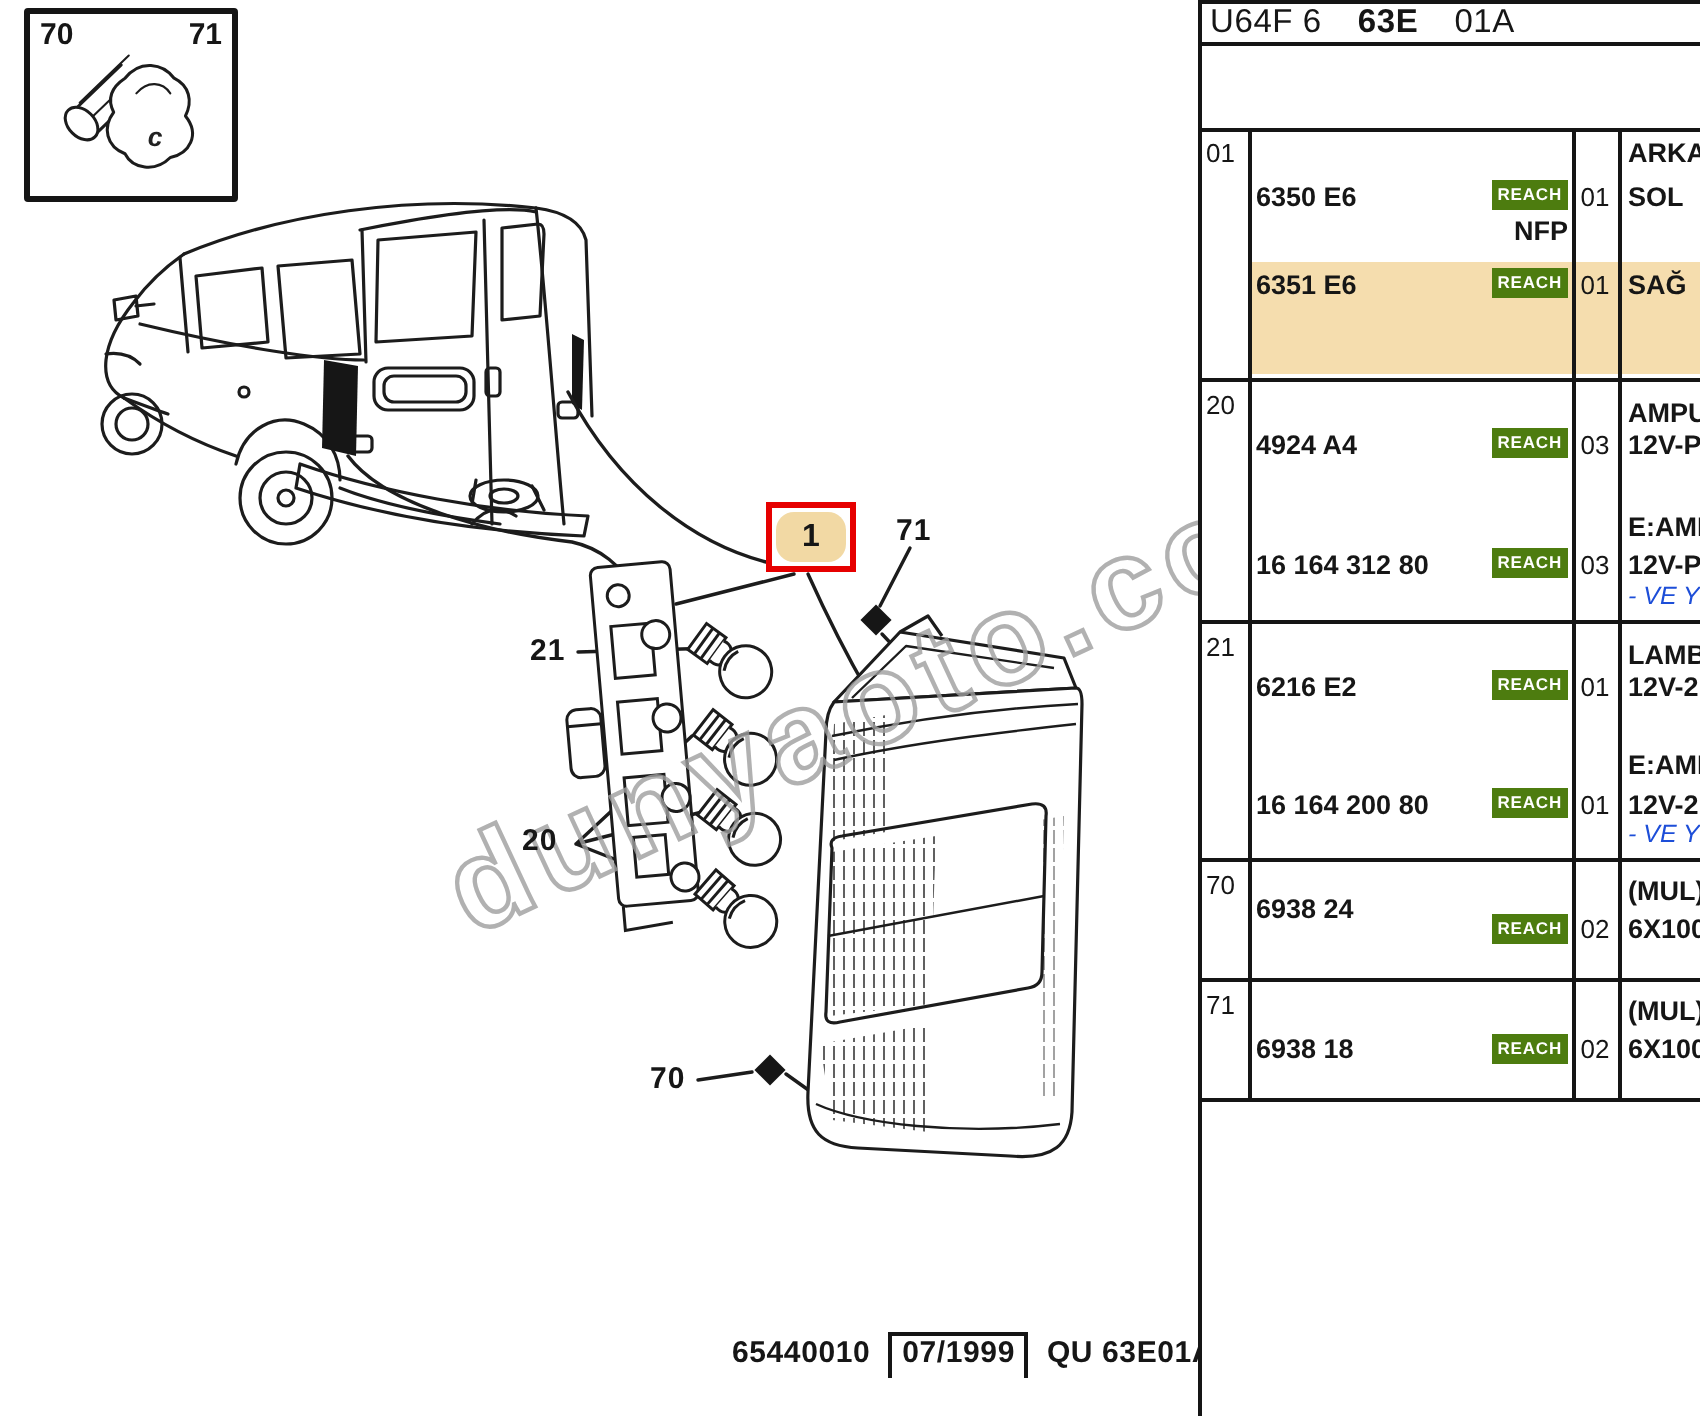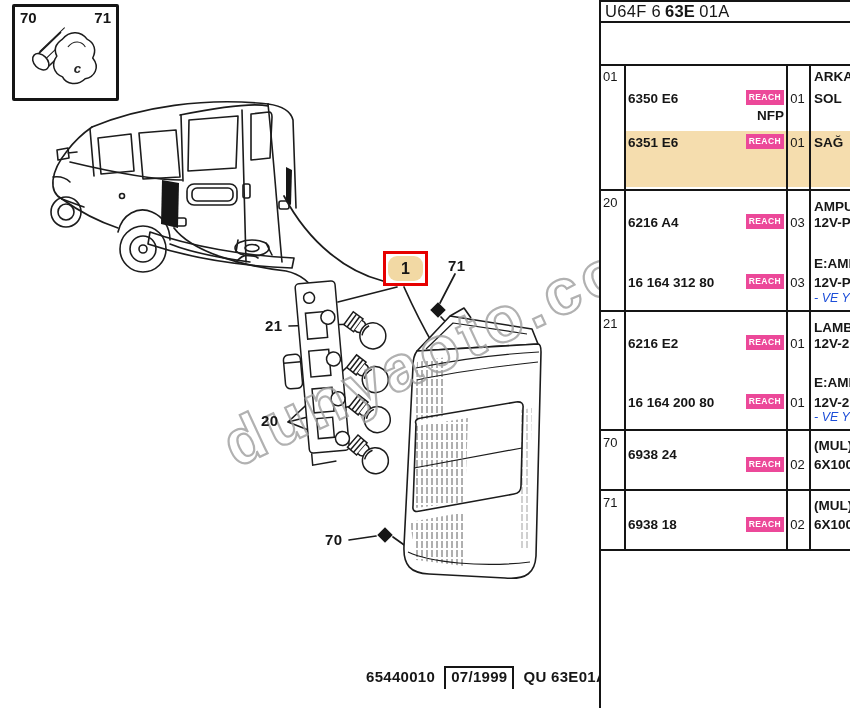--- a/index.html
+++ b/index.html
@@ -24,29 +24,29 @@
           font:700 15px "Liberation Sans",sans-serif;letter-spacing:.3px;}
   .footer .date{border-top:2px solid #151515;border-left:2px solid #151515;border-right:2px solid #151515;
                 padding:0 5px 4px 5px;margin-top:-2px;}
   
   #ptable{position:absolute;left:599px;top:0;width:251px;height:711px;background:#fff;}
   #ptable .leftline{position:absolute;left:0;top:0;width:2px;height:708px;background:#151515;}
   #ptable .topline{position:absolute;left:0;top:0;width:251px;height:2px;background:#151515;}
   #ptable .hline{position:absolute;left:0;width:251px;height:2px;background:#151515;}
   .t-title{position:absolute;left:6px;top:2px;font:400 16.5px "Liberation Sans",sans-serif;
            letter-spacing:.3px;white-space:nowrap;}
-  .t-title .b{font-weight:700;margin:0 4px;}
+  .t-title .b{font-weight:700;margin:0 18px;}
   .blk{position:absolute;left:0;width:251px;border-bottom:2px solid #151515;box-sizing:content-box;}
   .vl{position:absolute;top:0;bottom:0;width:1.5px;background:#151515;z-index:2;}
   .hl{position:absolute;left:26px;top:65px;width:225px;height:56px;background:#f5ddae;z-index:0;}
   .cell{position:absolute;z-index:3;white-space:nowrap;font:700 13.5px "Liberation Sans",sans-serif;}
   .cell.num{font-weight:400;font-size:13px;}
   .cell.qty{font-weight:400;font-size:13px;left:188px;width:21px;text-align:center;}
   .cell.badgewrap{left:136px;width:49px;text-align:right;}
-  .badge{display:inline-block;background:#ec4899;color:#fff;font:700 8.5px "Liberation Sans",sans-serif;
+  .badge{display:inline-block;background:#4d7c0f;color:#fff;font:700 8.5px "Liberation Sans",sans-serif;
          letter-spacing:.4px;padding:2.5px 3px;}
   .cell.note{left:100px;width:85px;text-align:right;}
   .cell.green{font:italic 400 12.5px "Liberation Sans",sans-serif;color:#1d4ed8;}
 </style>
 </head>
 <body>
 
 <div id="stage">
 
   <svg id="art" viewBox="0 0 850 711">
@@ -219,21 +219,21 @@
       <span class="cell qty" style="top:69px">01</span>
       <span class="cell" style="left:215px;top:69px">SAĞ</span>
     </div>
 
     <div class="blk" style="top:191px;height:119px">
       <span class="vl" style="left:25px"></span>
         <span class="vl" style="left:187px"></span>
         <span class="vl" style="left:210px"></span>
       <span class="cell num" style="left:4px;top:4px">20</span>
       <span class="cell" style="left:215px;top:8px">AMPU</span>
-      <span class="cell" style="left:29px;top:24px">6216 A4</span>
+      <span class="cell" style="left:29px;top:24px">4924 A4</span>
       <span class="cell badgewrap" style="top:21px"><span class="badge">REACH</span></span>
       <span class="cell qty" style="top:24px">03</span>
       <span class="cell" style="left:215px;top:24px">12V-P</span>
       <span class="cell" style="left:215px;top:65px">E:AMP</span>
       <span class="cell" style="left:29px;top:84px">16 164 312 80</span>
       <span class="cell badgewrap" style="top:81px"><span class="badge">REACH</span></span>
       <span class="cell qty" style="top:84px">03</span>
       <span class="cell" style="left:215px;top:84px">12V-P</span>
       <span class="cell green" style="left:215px;top:100px">- VE Y</span>
     </div>

